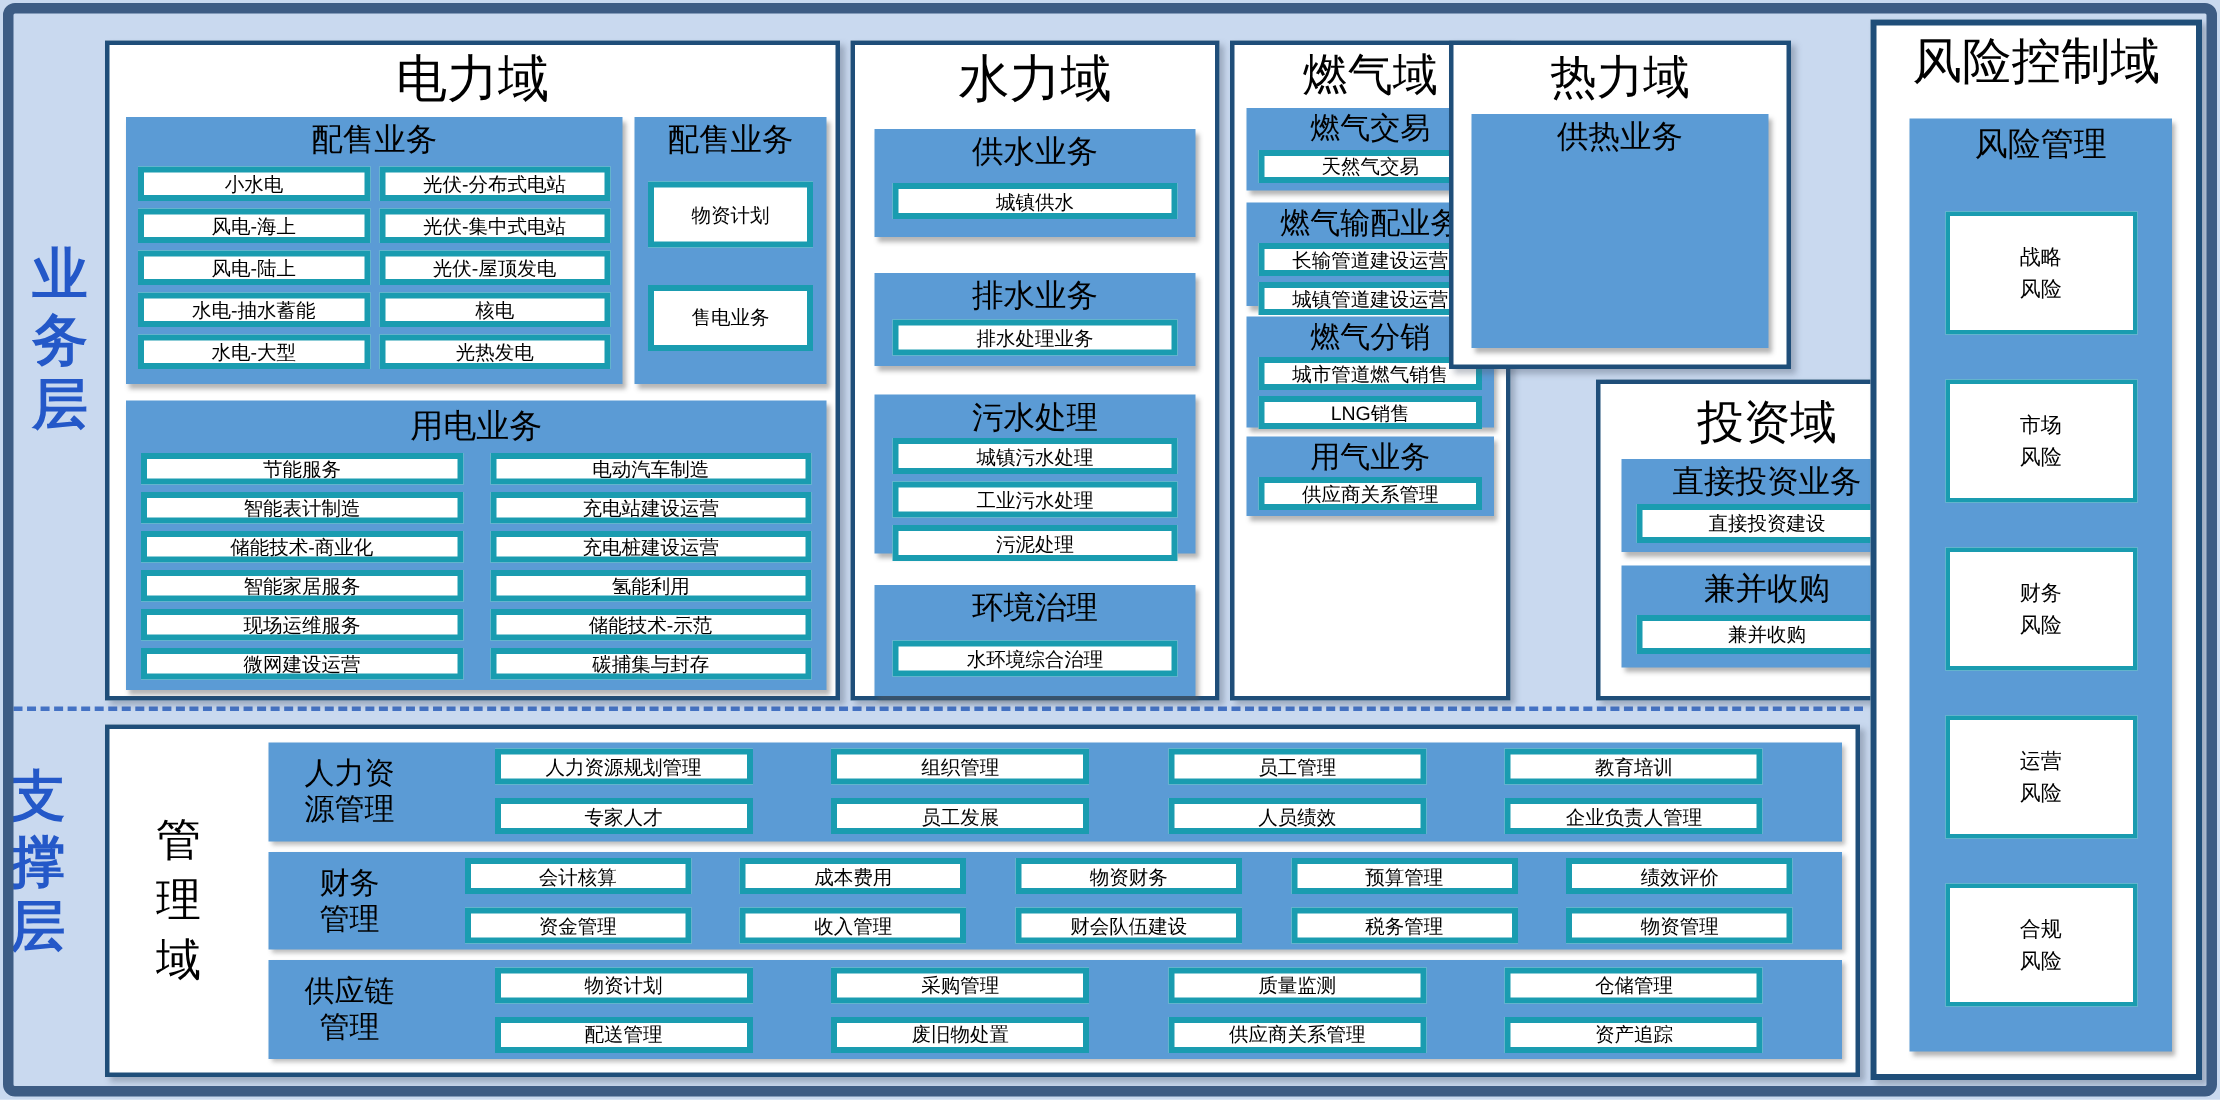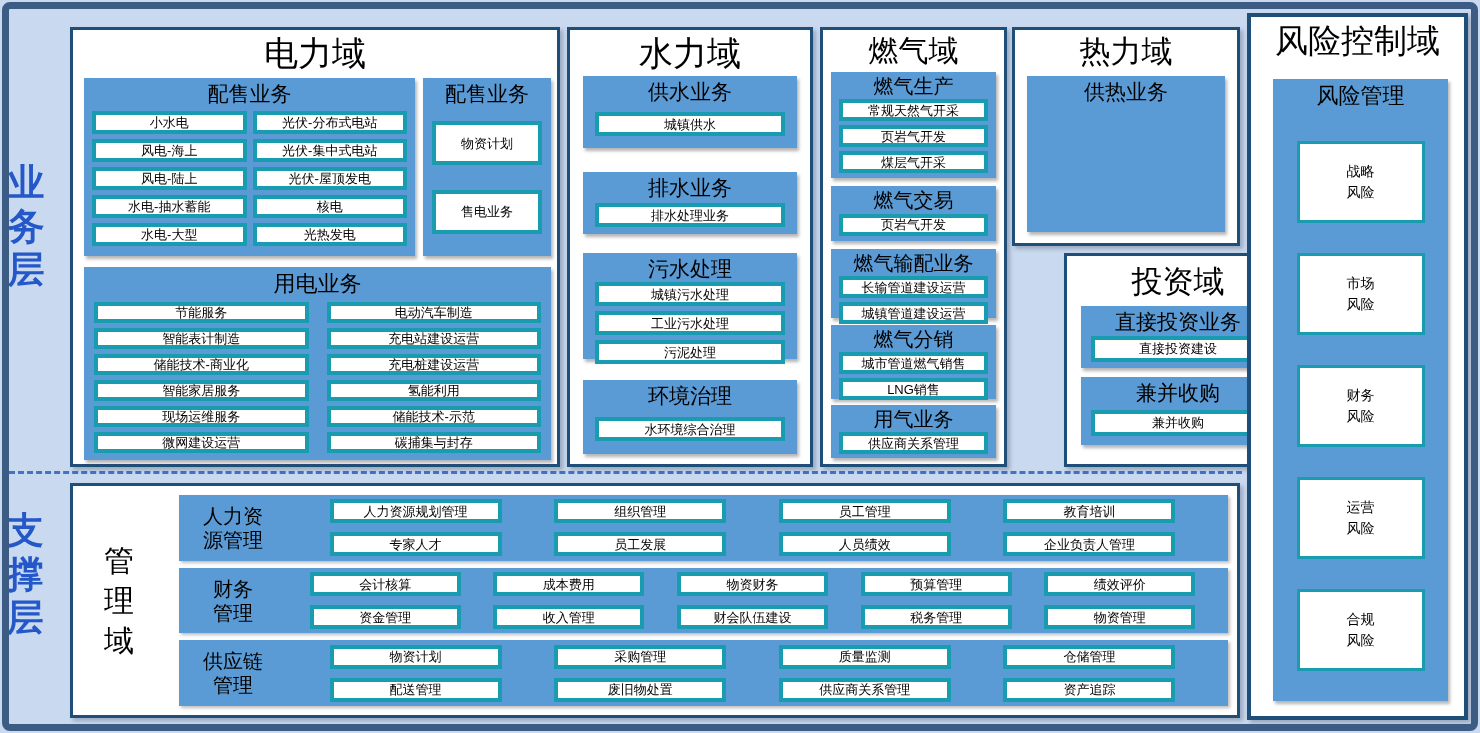--- a/index.html
+++ b/index.html
@@ -6,30 +6,30 @@
     --frame:#3D5C84; --canvas-bg:#C9D9EF; --panel-border:#1F4E79;
     --group-fill:#5B9BD5; --item-border:#1A9CB0; --layer-label:#2458C8;
     --divider:#4472C4; --text:#000000;
   }
   *{box-sizing:border-box; margin:0; padding:0;}
   body{font-family:"Liberation Sans","DejaVu Sans",sans-serif; color:var(--text); background:#fff;}
   .canvas{position:relative; width:1480px; height:733px; background:var(--canvas-bg); overflow:hidden;}
   .frame{position:absolute; inset:2px; border:7px solid var(--frame); border-radius:8px; pointer-events:none; z-index:5;}
 
   .layer-label{position:absolute; width:46px; font-size:37px; font-weight:bold; color:var(--layer-label); line-height:1.18; text-align:center; z-index:3;}
-  #label-business{left:3px; top:161px;}
+  #label-business{left:17px; top:161px;}
   #label-support{left:2px; top:509px;}
 
   .dashed-divider{position:absolute; left:9px; top:471px; width:1233px; border-top:3px dashed var(--divider); z-index:2;}
 
   .panel{position:absolute; background:#fff; border:3px solid var(--panel-border); box-shadow:3px 3px 4px rgba(70,80,100,.35); z-index:3;}
   #panel-power {left:70px;  top:27px;  width:490px; height:440px;}
   #panel-water {left:567px; top:27px;  width:246px; height:440px;}
   #panel-gas   {left:820px; top:27px;  width:187px; height:440px;}
-  #panel-heat  {left:1012px;top:27px;  width:228px; height:219px;}
+  #panel-heat  {left:966px;top:27px;  width:228px; height:219px;}
   #panel-invest{left:1064px;top:253px; width:228px; height:214px;}
   #panel-risk  {left:1247px;top:13px;  width:221px; height:707px; border-width:4px;}
   #panel-mgmt  {left:70px;  top:483px; width:1170px;height:235px;}
 
   .domain-title{text-align:center; font-weight:400; color:var(--text);}
   #panel-power .domain-title, #panel-water .domain-title{font-size:34px; line-height:46px;}
   #panel-gas .domain-title{font-size:30px; line-height:42px;}
   #panel-heat .domain-title{font-size:31px; line-height:44px;}
   #panel-invest .domain-title{font-size:31px; line-height:48px; margin-top:2px;}
   #panel-risk .domain-title{font-size:33px; line-height:48px;}
@@ -46,21 +46,21 @@
   .power-gen .item{height:23px;}
   .power-trade{position:absolute; left:350px; top:48px; width:128px; height:178px; display:flex; flex-direction:column;}
   .power-trade .trade-items{flex:1; display:flex; flex-direction:column; justify-content:space-around; padding:2px 9px 10px;}
   .power-trade .item{height:44px;}
   .power-use{position:absolute; left:11px; top:237px; width:467px; height:193px;}
   .power-use .group-title{font-size:22px; line-height:30px;}
   .power-use .grid-2{display:grid; grid-template-columns:1fr 1fr; column-gap:18px; row-gap:5px; padding:3px 10px 8px;}
   .power-use .item{height:21px;}
 
   
-  #panel-water{display:flex; flex-direction:column;}
+  #panel-water{display:flex; flex-direction:column;justify-content:space-between;}
   .water-groups{padding:0 13px; display:flex; flex-direction:column;}
   .water-groups .group{display:flex; flex-direction:column;}
   .water-groups .g-items{flex:1; display:flex; flex-direction:column; justify-content:center; gap:5px; padding:0 12px 5px;}
   .water-groups .item{height:24px;}
   .wg-0{height:72px; margin-bottom:24px;}
   .wg-1{height:62px; margin-bottom:19px;}
   .wg-2{height:106px; margin-bottom:21px;}
   .wg-3{height:74px;}
 
   
@@ -190,32 +190,24 @@
         <div class="g-items">
             <div class="item">水环境综合治理</div>
           </div>
       </div>
     </div>
   </section>
 
   <section class="panel" id="panel-gas">
     <h2 class="domain-title">燃气域</h2>
     <div class="gas-groups">
-      <div class="group gg-0">
-        <div class="group-title">燃气生产</div>
-        <div class="g-items">
-            <div class="item">常规天然气开采</div>
-            <div class="item">页岩气开发</div>
-            <div class="item">煤层气开采</div>
-          </div>
-      </div>
       <div class="group gg-1">
         <div class="group-title">燃气交易</div>
         <div class="g-items">
-            <div class="item">页岩气开发</div>
+            <div class="item">天然气交易</div>
           </div>
       </div>
       <div class="group gg-2">
         <div class="group-title">燃气输配业务</div>
         <div class="g-items">
             <div class="item">长输管道建设运营</div>
             <div class="item">城镇管道建设运营</div>
           </div>
       </div>
       <div class="group gg-3">

